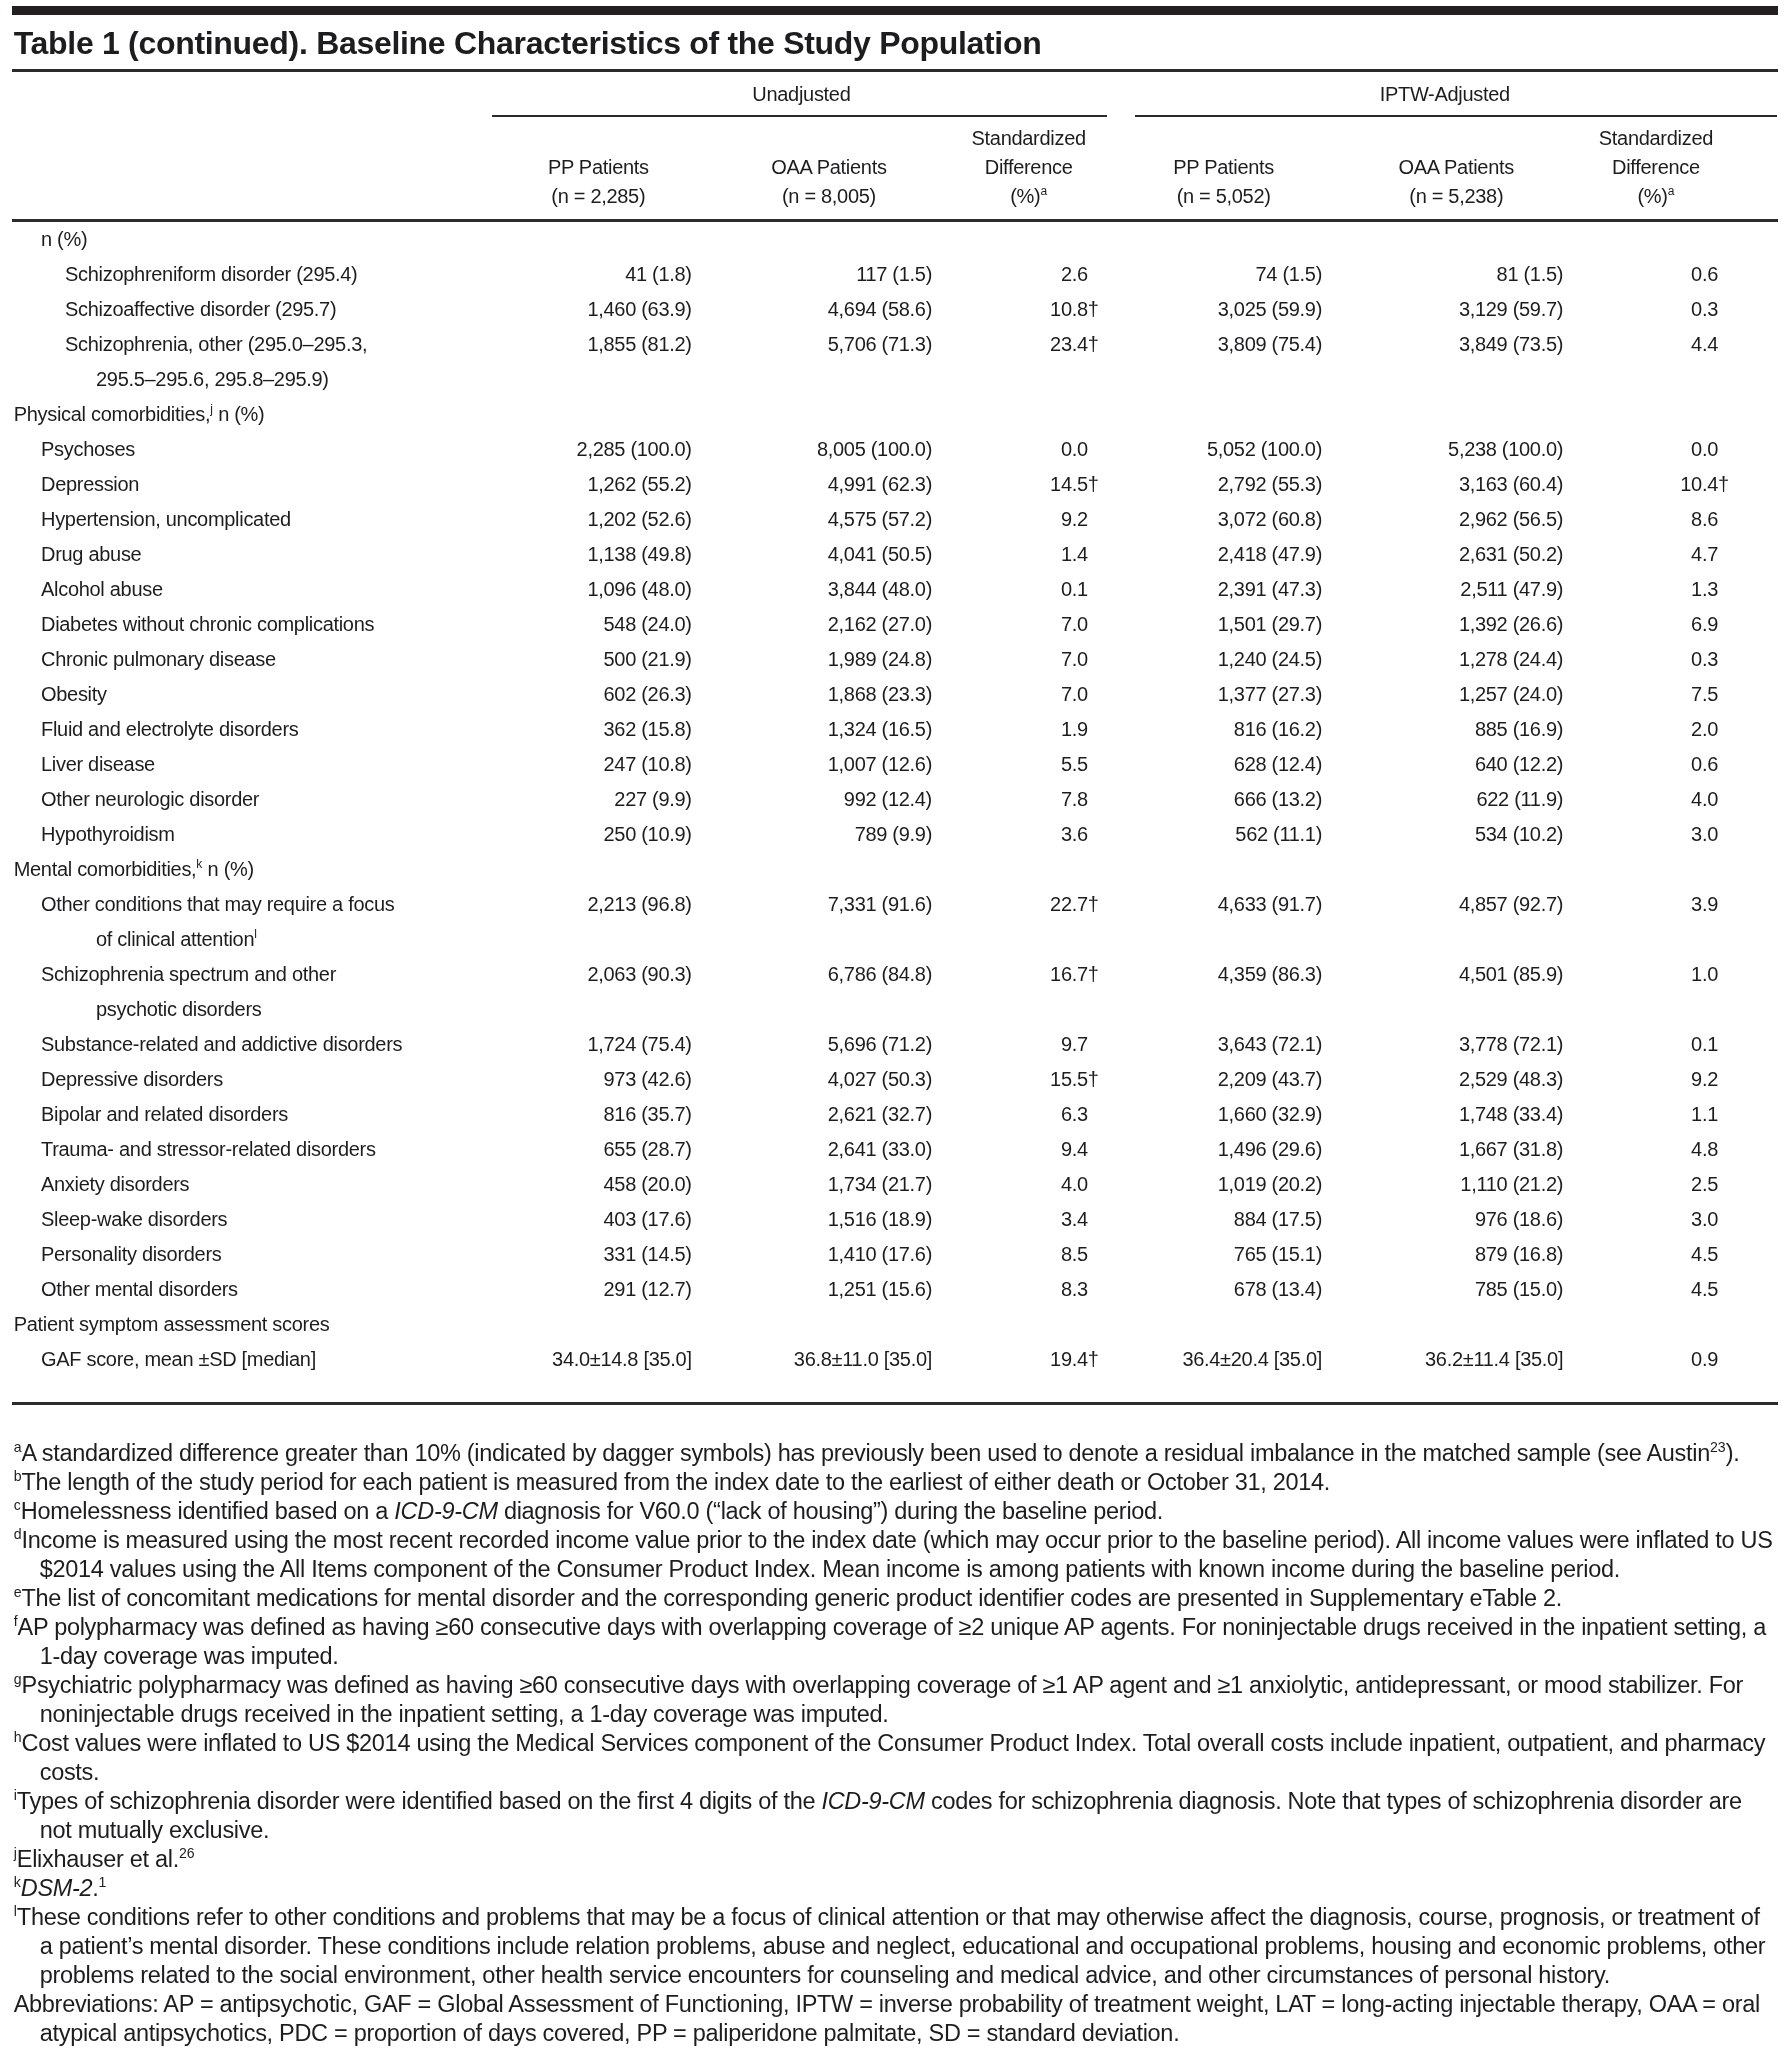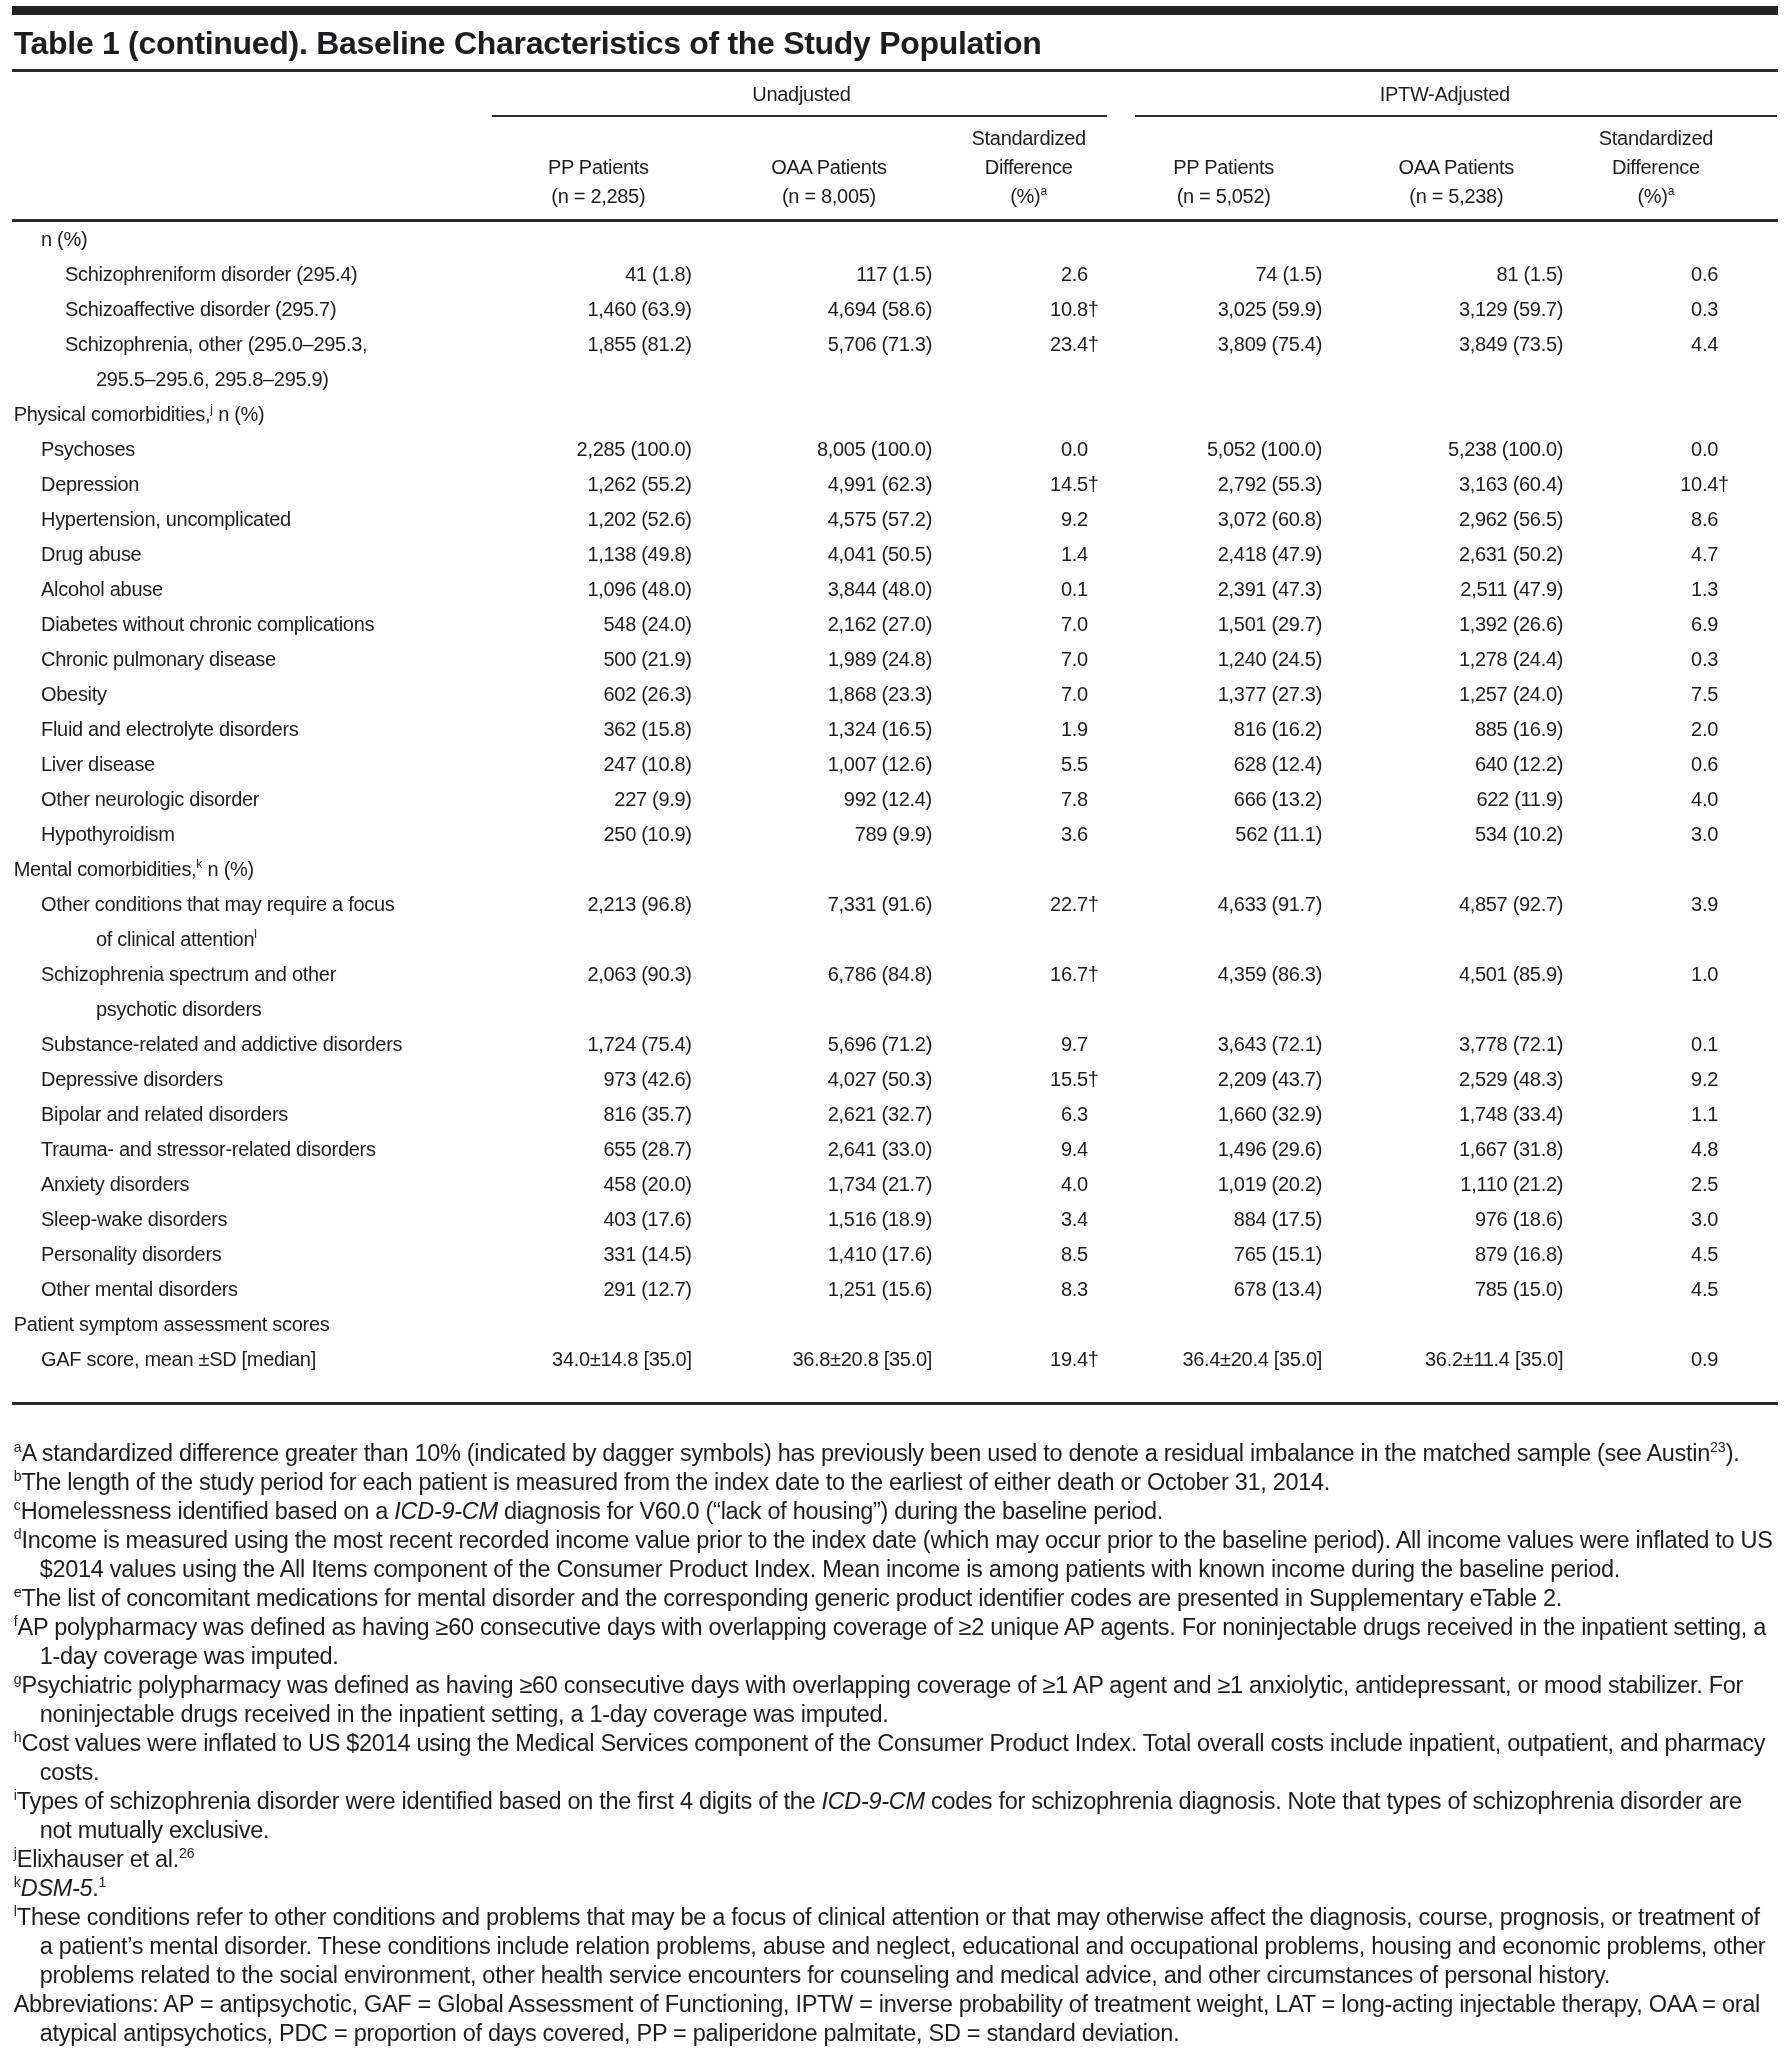--- a/index.html
+++ b/index.html
@@ -617,21 +617,21 @@
               <span class="dg"></span>
             </div>
           </td>
         </tr>
         <tr>
           <td class="lbl idt0" colspan="7"><span>Patient symptom assessment scores</span></td>
         </tr>
         <tr>
           <td class="lbl idt1"><span>GAF score, mean ±SD [median]</span></td>
           <td class="num c1">34.0±14.8 [35.0]</td>
-          <td class="num c2">36.8±20.8 [35.0]</td>
+          <td class="num c2">36.8±11.0 [35.0]</td>
           <td class="sd c3">
             <div class="sdw">
               <span class="v">19.4</span>
               <span class="dg">†</span>
             </div>
           </td>
           <td class="num c4">36.4±20.4 [35.0]</td>
           <td class="num c5">36.2±11.4 [35.0]</td>
           <td class="sd c6">
             <div class="sdw">
@@ -649,18 +649,18 @@
       <div class="fn"><sup>a</sup><span>A standardized difference greater than 10% (indicated by dagger symbols) has previously been used to denote a residual imbalance in the matched sample (see Austin</span><sup>23</sup><span>).</span></div>
       <div class="fn"><sup>b</sup><span>The length of the study period for each patient is measured from the index date to the earliest of either death or October 31, 2014.</span></div>
       <div class="fn"><sup>c</sup><span>Homelessness identified based on a </span><span class="it">ICD-9-CM</span><span> diagnosis for V60.0 (“lack of housing”) during the baseline period.</span></div>
       <div class="fn"><sup>d</sup><span>Income is measured using the most recent recorded income value prior to the index date (which may occur prior to the baseline period). All income values were inflated to US $2014 values using the All Items component of the Consumer Product Index. Mean income is among patients with known income during the baseline period.</span></div>
       <div class="fn"><sup>e</sup><span>The list of concomitant medications for mental disorder and the corresponding generic product identifier codes are presented in Supplementary eTable 2.</span></div>
       <div class="fn"><sup>f</sup><span>AP polypharmacy was defined as having ≥60 consecutive days with overlapping coverage of ≥2 unique AP agents. For noninjectable drugs received in the inpatient setting, a 1-day coverage was imputed.</span></div>
       <div class="fn"><sup>g</sup><span>Psychiatric polypharmacy was defined as having ≥60 consecutive days with overlapping coverage of ≥1 AP agent and ≥1 anxiolytic, antidepressant, or mood stabilizer. For noninjectable drugs received in the inpatient setting, a 1-day coverage was imputed.</span></div>
       <div class="fn"><sup>h</sup><span>Cost values were inflated to US $2014 using the Medical Services component of the Consumer Product Index. Total overall costs include inpatient, outpatient, and pharmacy costs.</span></div>
       <div class="fn"><sup>i</sup><span>Types of schizophrenia disorder were identified based on the first 4 digits of the </span><span class="it">ICD-9-CM</span><span> codes for schizophrenia diagnosis. Note that types of schizophrenia disorder are not mutually exclusive.</span></div>
       <div class="fn"><sup>j</sup><span>Elixhauser et al.</span><sup>26</sup></div>
-      <div class="fn"><sup>k</sup><span class="it">DSM-5</span><span>.</span><sup>1</sup></div>
+      <div class="fn"><sup>k</sup><span class="it">DSM-2</span><span>.</span><sup>1</sup></div>
       <div class="fn"><sup>l</sup><span>These conditions refer to other conditions and problems that may be a focus of clinical attention or that may otherwise affect the diagnosis, course, prognosis, or treatment of a patient’s mental disorder. These conditions include relation problems, abuse and neglect, educational and occupational problems, housing and economic problems, other problems related to the social environment, other health service encounters for counseling and medical advice, and other circumstances of personal history.</span></div>
       <div class="fn"><span>Abbreviations: AP = antipsychotic, GAF = Global Assessment of Functioning, IPTW = inverse probability of treatment weight, LAT = long-acting injectable therapy, OAA = oral atypical antipsychotics, PDC = proportion of days covered, PP = paliperidone palmitate, SD = standard deviation.</span></div>
     </div>
 </div>
 
 
 </body></html>

